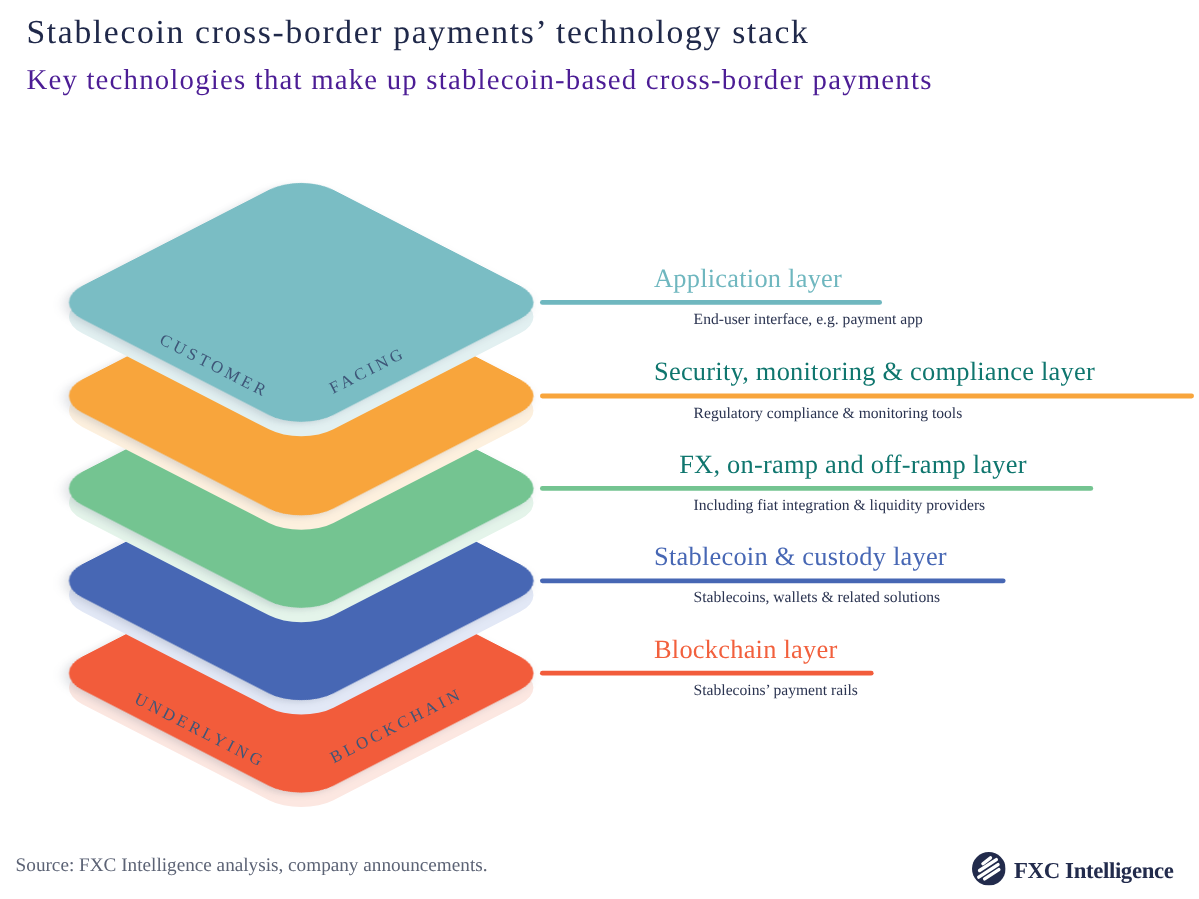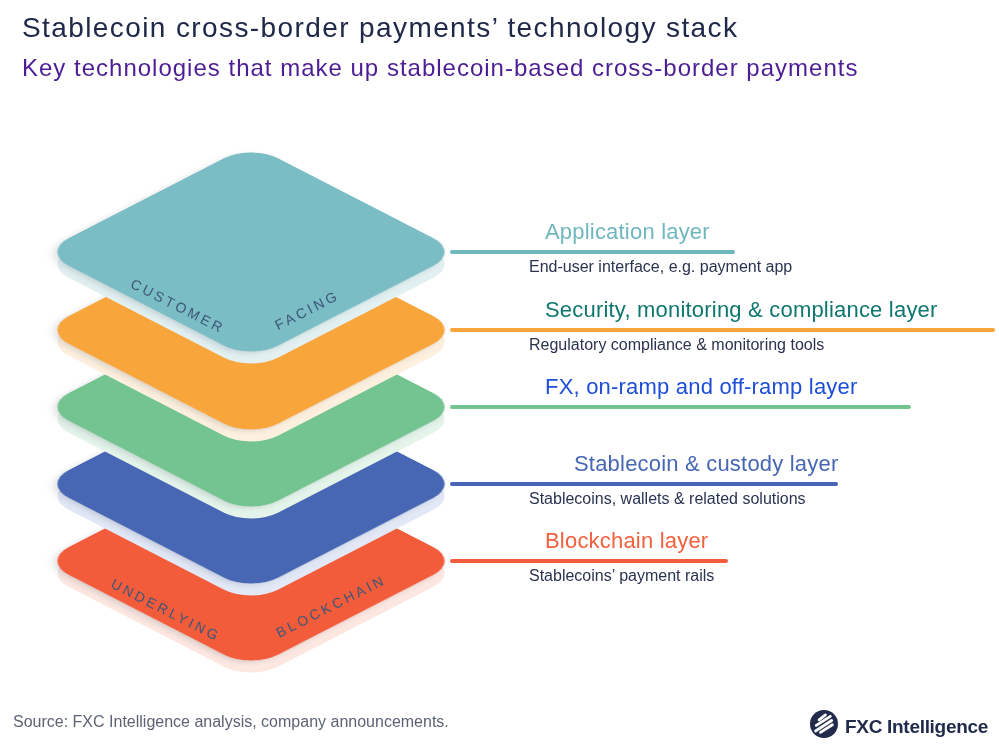--- a/index.html
+++ b/index.html
@@ -1,18 +1,18 @@
 <!DOCTYPE html>
 <html><head>
 <meta charset="utf-8">
 <style>
   html,body{margin:0;padding:0;background:#ffffff;}
   .canvas{
     position:relative;width:999px;height:749px;background:#ffffff;overflow:hidden;
-    font-family:Liberation Sans, sans-serif;
+    font-family:Liberation Serif, serif;
   }
 
   
   .page-title{
     position:absolute;left:22px;top:12px;margin:0;
     font-size:28px;font-weight:500;letter-spacing:1.4px;color:#20294A;
   }
   .page-subtitle{
     position:absolute;left:22px;top:54px;margin:0;
     font-size:24px;font-weight:500;letter-spacing:1px;color:#4c1d95;
@@ -52,27 +52,27 @@
   .c2{top:405px;width:461px;background:#74C491;}
   .c3{top:482px;width:388px;background:#4767B4;}
   .c4{top:559px;width:278px;background:#F25C3B;}
 
   
   .layer-title{
     position:absolute;left:545px;margin:0;z-index:40;white-space:nowrap;
     font-size:22px;font-weight:500;letter-spacing:0.2px;
   }
   .layer-desc{
-    position:absolute;left:529px;margin:0;z-index:40;white-space:nowrap;
-    font-size:16px;font-weight:400;color:#2A3350;
+    position:absolute;left:578px;margin:0;z-index:40;white-space:nowrap;
+    font-size:13px;font-weight:400;color:#2A3350;
   }
   .t0{top:219px;color:#6FB7BF;} .x0{top:258px;}
   .t1{top:297px;color:#0f766e;} .x1{top:336px;text-align:right;}
-  .t2{top:374px;color:#1d4ed8;} .x2{top:413px;}
-  .t3{top:451px;color:#4767B4;margin-left:29px;} .x3{top:490px;}
+  .t2{top:374px;color:#0f766e;margin-left:21px;} .x2{top:413px;}
+  .t3{top:451px;color:#4767B4;} .x3{top:490px;}
   .t4{top:528px;color:#F2603D;} .x4{top:567px;}
 
   
   .source-note{
     position:absolute;left:13px;top:713px;margin:0;
     font-size:16px;color:#5C6375;text-align:center;
   }
   .logo{position:absolute;left:810px;top:710px;display:flex;align-items:flex-end;gap:7px;}
   .logo-text{font-size:19px;font-weight:700;letter-spacing:-0.3px;color:#222B4C;white-space:nowrap;}
 </style>
@@ -110,20 +110,21 @@
     <div class="conn c4"></div>
   </div>
 
   <p class="layer-title t0">Application layer</p>
   <p class="layer-desc  x0">End-user interface, e.g. payment app</p>
 
   <p class="layer-title t1">Security, monitoring &amp; compliance layer</p>
   <p class="layer-desc  x1">Regulatory compliance &amp; monitoring tools</p>
 
   <p class="layer-title t2">FX, on-ramp and off-ramp layer</p>
+  <p class="layer-desc  x2">Including fiat integration &amp; liquidity providers</p>
 
   <p class="layer-title t3">Stablecoin &amp; custody layer</p>
   <p class="layer-desc  x3">Stablecoins, wallets &amp; related solutions</p>
 
   <p class="layer-title t4">Blockchain layer</p>
   <p class="layer-desc  x4">Stablecoins’ payment rails</p>
 
   <p class="source-note">Source: FXC Intelligence analysis, company announcements.</p>
 
   <div class="logo">

